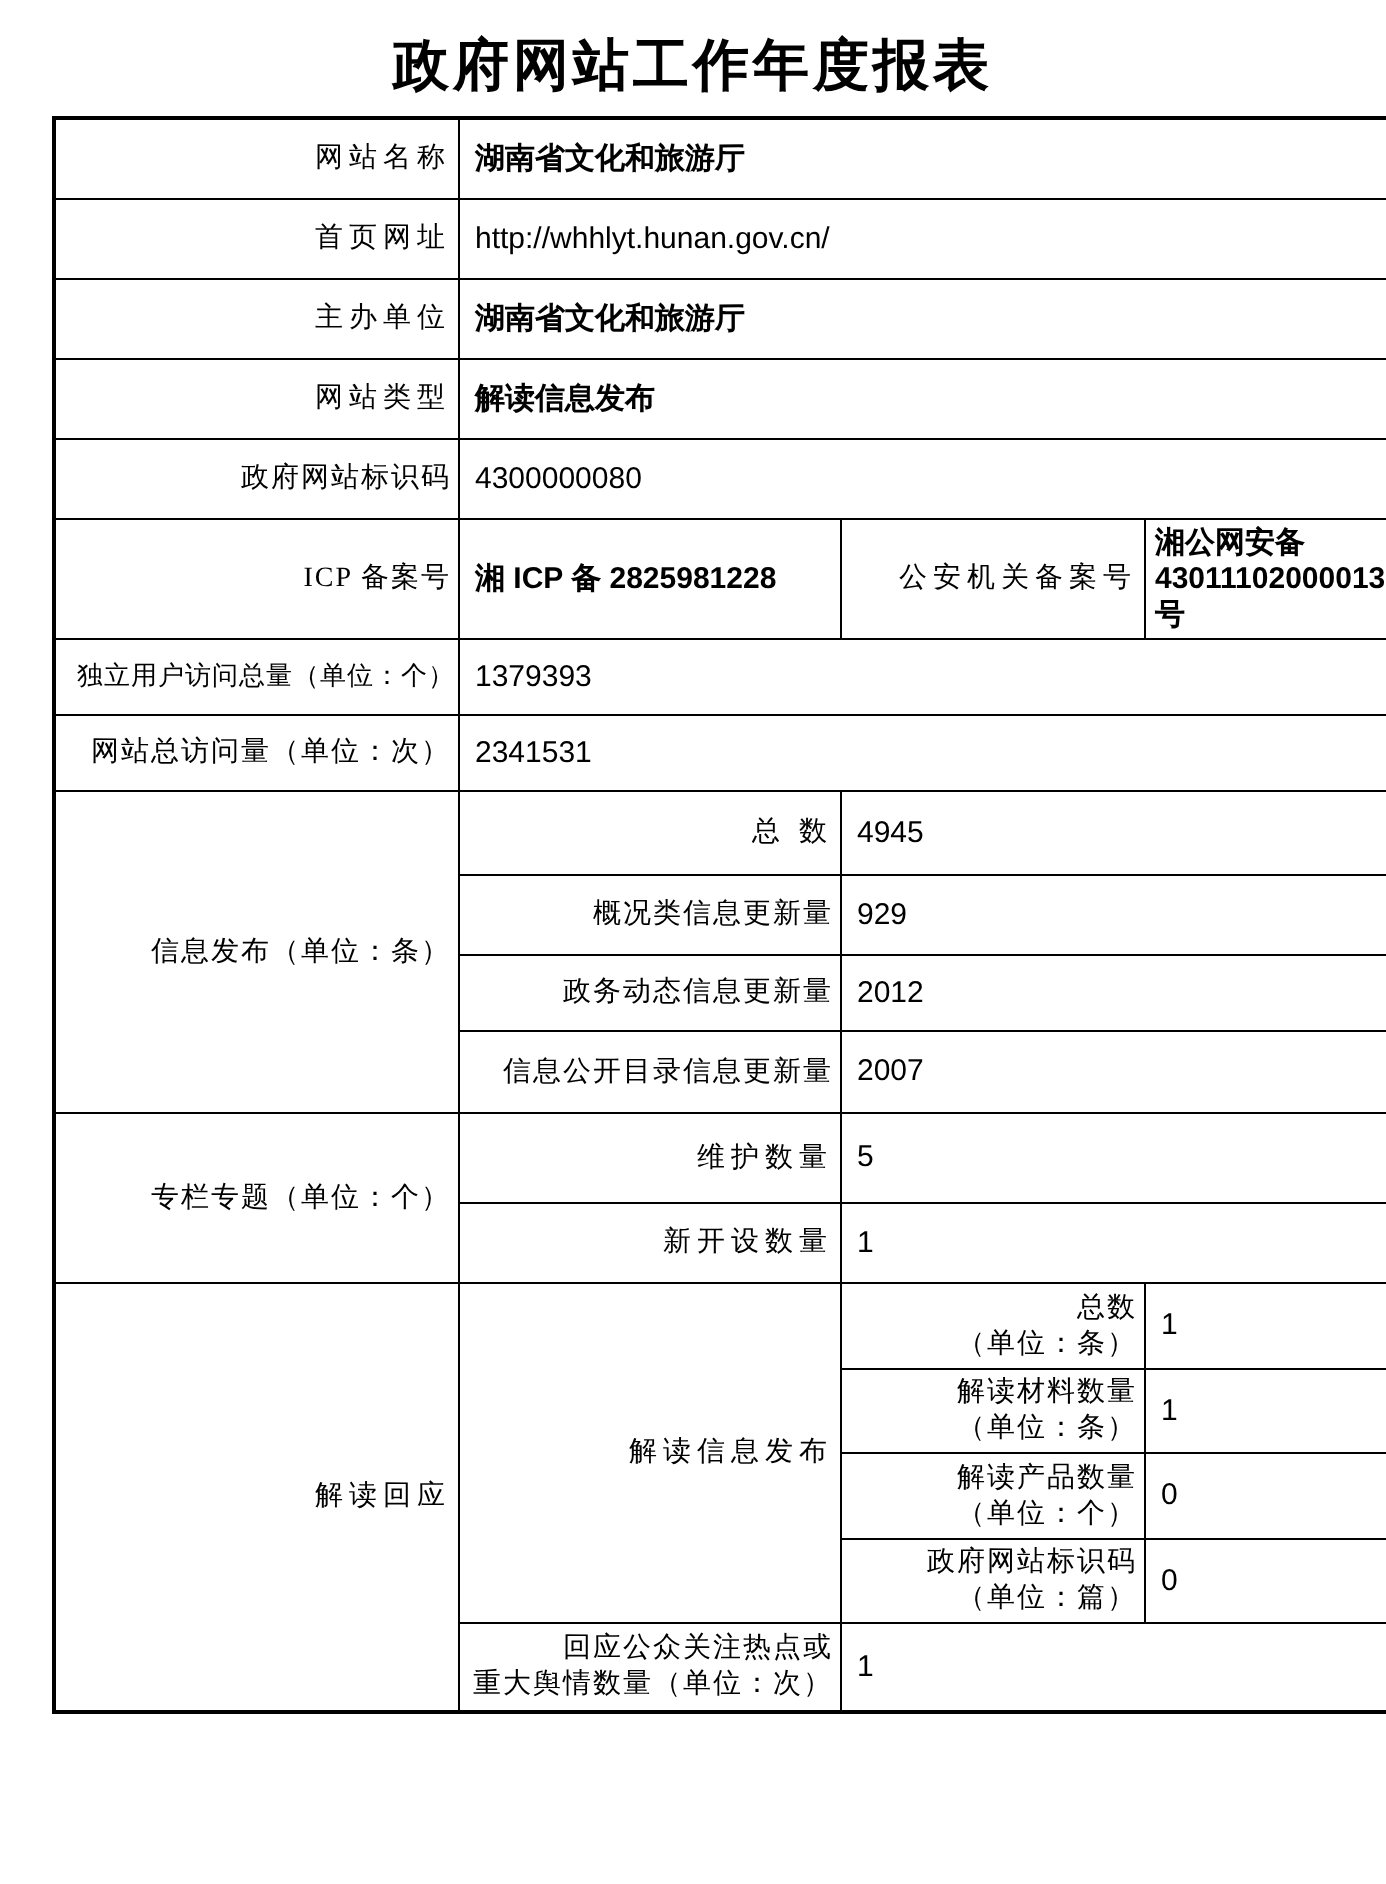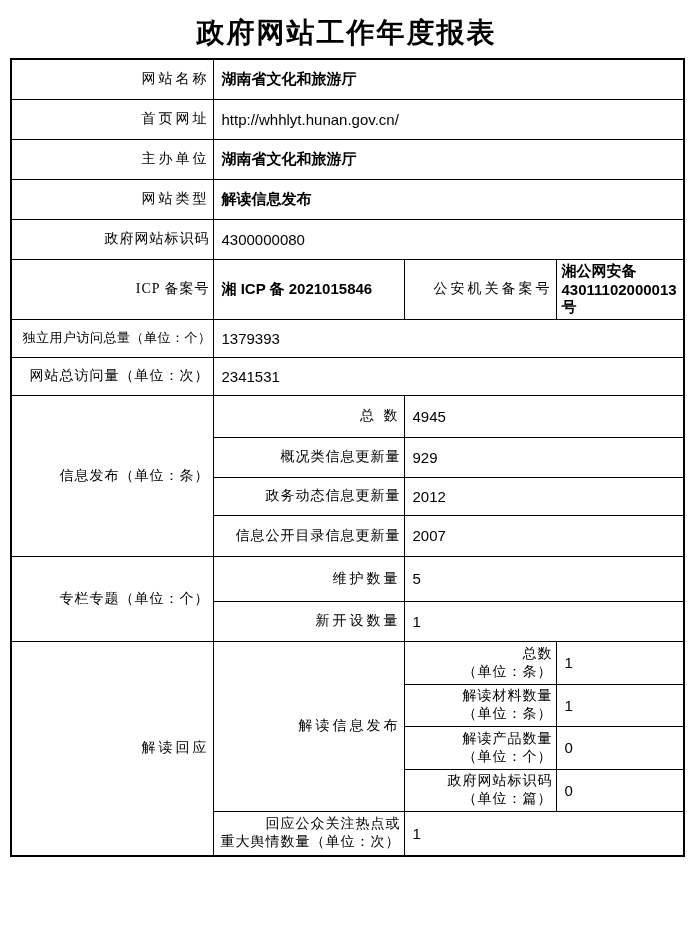--- a/index.html
+++ b/index.html
@@ -7,21 +7,21 @@
     padding: 0;
     background: #ffffff;
     color: #000000;
     font-family: "Liberation Serif", serif;
   }
   .page {
     width: 693px;
     height: 936px;
     background: #ffffff;
     box-sizing: border-box;
-    padding: 0 10px;
+    padding: 0 26px;
     overflow: hidden;
   }
   .doc-title {
     text-align: center;
     font-family: "Liberation Sans", sans-serif;
     font-weight: 700;
     font-size: 28px;
     letter-spacing: 2px;
     margin: 14px 0 6px 0;
   }
@@ -97,21 +97,21 @@
       <tr style="height:40px">
         <td class="lbl">网站类型</td>
         <td class="val cjk" colspan="3">解读信息发布</td>
       </tr>
       <tr style="height:40px">
         <td class="lbl tight">政府网站标识码</td>
         <td class="val" colspan="3">4300000080</td>
       </tr>
       <tr style="height:50px">
         <td class="lbl tight">ICP 备案号</td>
-        <td class="val cjk">湘 ICP 备 2021015846</td>
+        <td class="val cjk">湘 ICP 备 2825981228</td>
         <td class="lbl">公安机关备案号</td>
         <td class="val cjk" style="padding:2px 5px">湘公网安备 43011102000013 号</td>
       </tr>
       <tr style="height:38px">
         <td class="lbl xtight">独立用户访问总量（单位：个）</td>
         <td class="val" colspan="3">1379393</td>
       </tr>
       <tr style="height:38px">
         <td class="lbl tight">网站总访问量（单位：次）</td>
         <td class="val" colspan="3">2341531</td>

